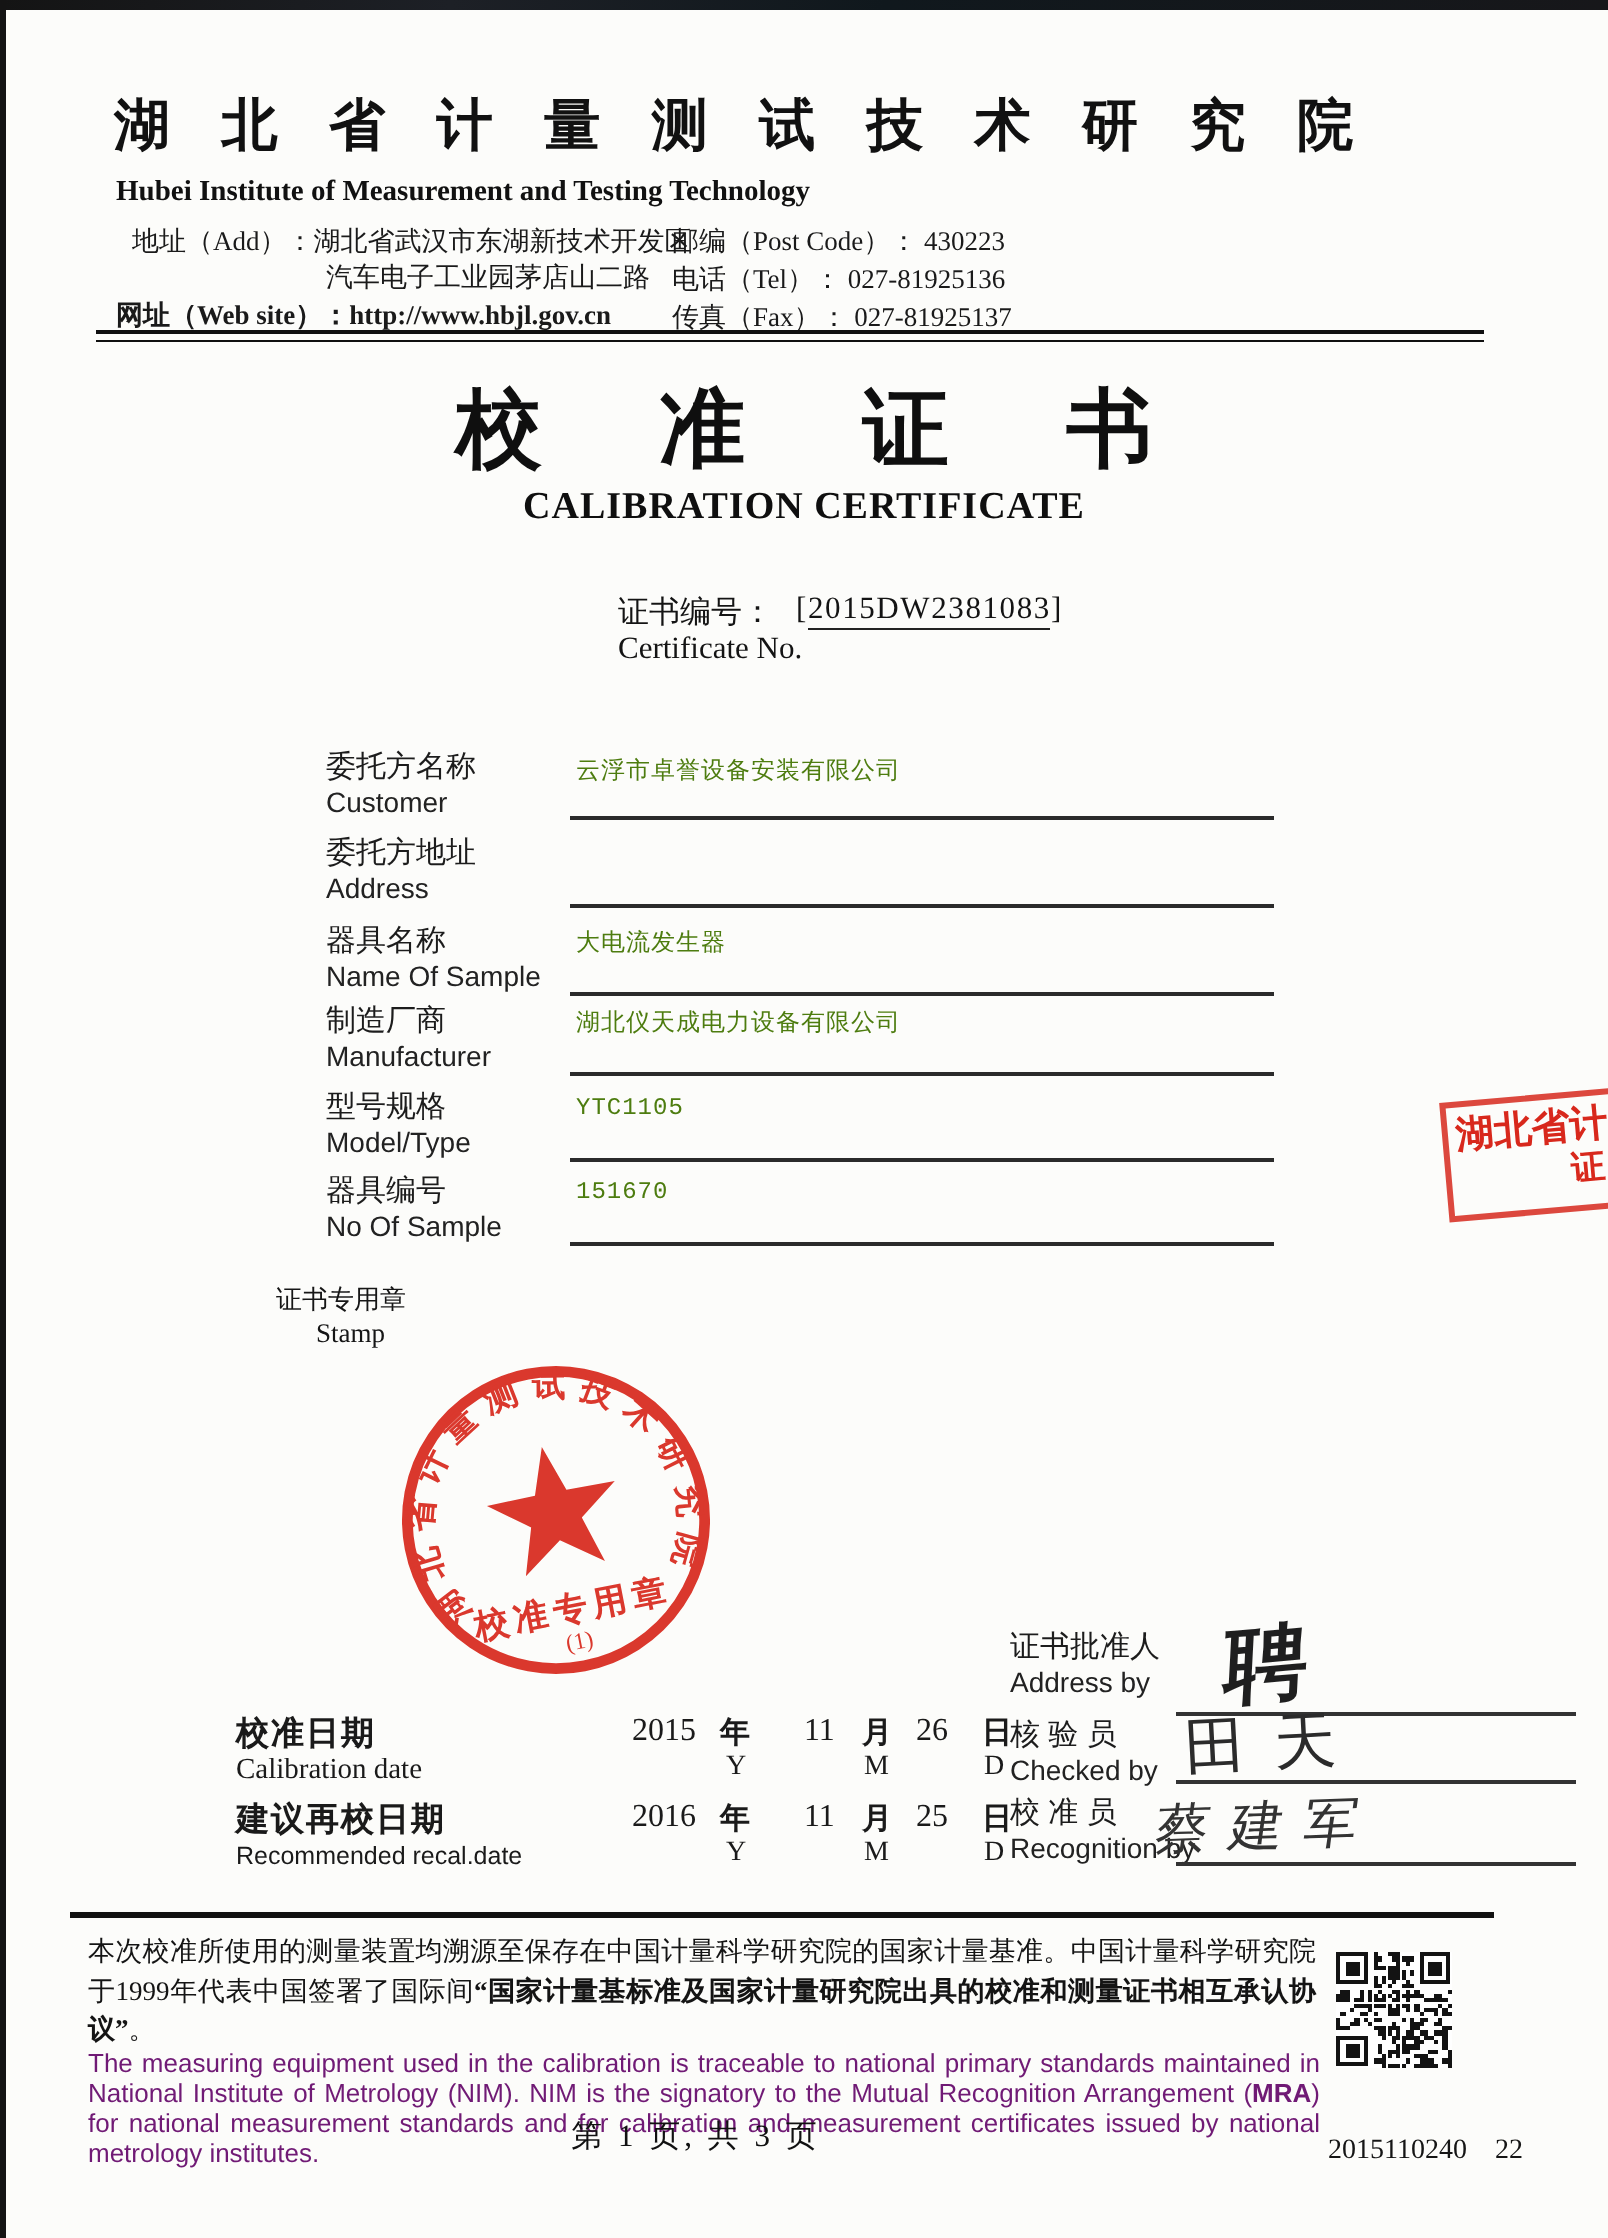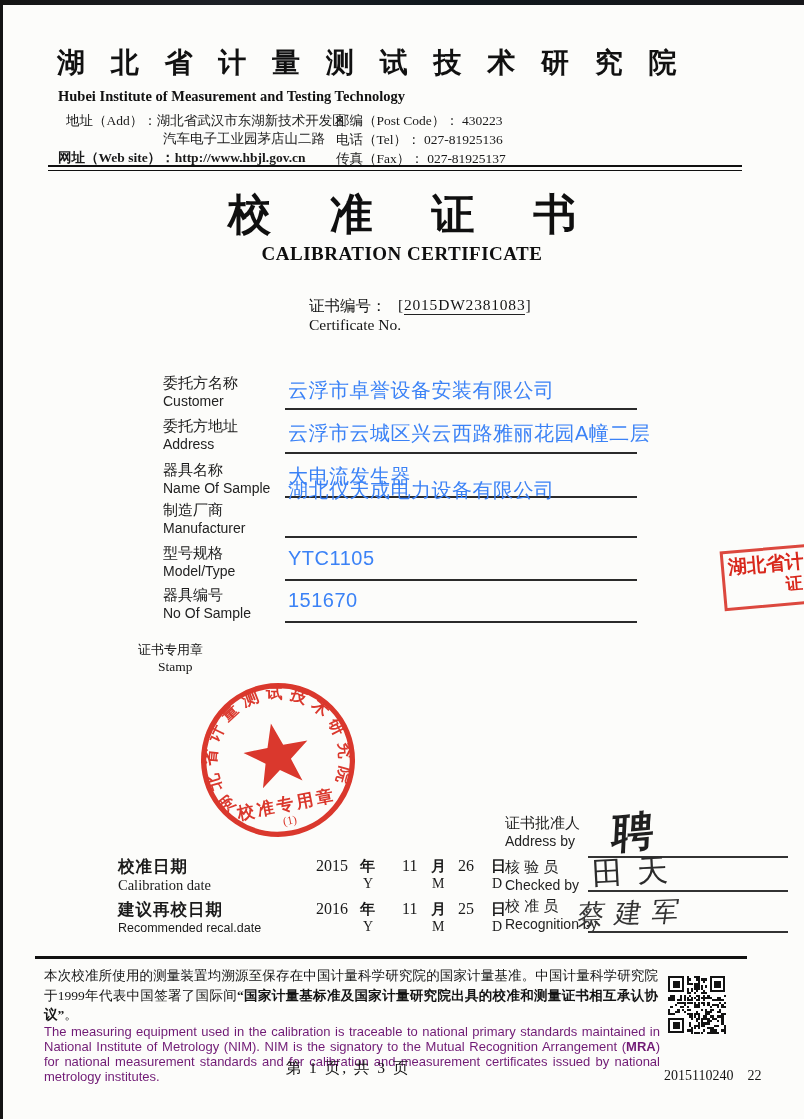--- a/index.html
+++ b/index.html
@@ -2,21 +2,21 @@
 <html><head>
 <meta charset="utf-8">
 <style>
   html,body{margin:0;padding:0;background:#e8e8e8;}
   #page{position:relative;width:804px;height:1119px;background:#fcfcfa;overflow:hidden;
         font-family:"Liberation Sans",sans-serif;color:#1a1a1a;}
   .abs{position:absolute;}
   .serif{font-family:"Liberation Serif",serif;}
   .cn-label{font-size:15px;color:#1c1c1c;}
   .en-label{font-size:14px;color:#222;}
-  .value{font-family:Liberation Sans, sans-serif;font-size:20px;letter-spacing:.5px;color:#3b82f6;}
+  .value{font-family:Liberation Mono, monospace;font-size:12px;letter-spacing:.5px;color:#4d7c0f;}
   .uline{position:absolute;height:1.5px;background:#2b2b2b;}
   .sigline{position:absolute;height:1.5px;background:#333;}
   .stamp-red{color:#d8281c;}
   .signature{font-family:"DejaVu Serif",serif;color:#1f1f1f;white-space:nowrap;}
   [data-name="qr-code"]{position:absolute;width:58px;height:58px;background:#fff;}
   [data-name="qr-code"] i{position:absolute;background:#131313;display:block;}
   .edge-stamp{border:3px solid rgba(214,40,28,.85);transform:rotate(-5deg);}
   .notice-cn b{font-weight:700;}
 </style>
 </head>
@@ -53,31 +53,30 @@
     <span data-name="cert-no-bracket-open">[</span><span data-name="cert-no-number" style="border-bottom:1.4px solid #222;padding-bottom:1px;">2015DW2381083</span><span data-name="cert-no-bracket-close">]</span>
   </div>
 
   <div class="abs cn-label" data-name="field-customer-label-cn" style="left:163px;top:374px;">委托方名称</div>
   <div class="abs en-label" data-name="field-customer-label-en" style="left:163px;top:393px;">Customer</div>
   <div class="abs value" data-name="field-customer-value" style="left:288px;top:377px;">云浮市卓誉设备安装有限公司</div>
   <div class="uline" data-name="field-customer-underline" style="left:285px;top:408px;width:352px;"></div>
 
   <div class="abs cn-label" data-name="field-address-label-cn" style="left:163px;top:417px;">委托方地址</div>
   <div class="abs en-label" data-name="field-address-label-en" style="left:163px;top:436px;">Address</div>
-  <div class="abs value" data-name="field-address-value" style="left:288px;top:420px;">云浮市云城区兴云西路雅丽花园A幢二层</div>
   <div class="uline" data-name="field-address-underline" style="left:285px;top:452px;width:352px;"></div>
 
   <div class="abs cn-label" data-name="field-sample-name-label-cn" style="left:163px;top:461px;">器具名称</div>
   <div class="abs en-label" data-name="field-sample-name-label-en" style="left:163px;top:480px;">Name Of Sample</div>
   <div class="abs value" data-name="field-sample-name-value" style="left:288px;top:463px;">大电流发生器</div>
   <div class="uline" data-name="field-sample-name-underline" style="left:285px;top:496px;width:352px;"></div>
 
   <div class="abs cn-label" data-name="field-manufacturer-label-cn" style="left:163px;top:501px;">制造厂商</div>
   <div class="abs en-label" data-name="field-manufacturer-label-en" style="left:163px;top:520px;">Manufacturer</div>
-  <div class="abs value" data-name="field-manufacturer-value" style="left:288px;top:477px;">湖北仪天成电力设备有限公司</div>
+  <div class="abs value" data-name="field-manufacturer-value" style="left:288px;top:503px;">湖北仪天成电力设备有限公司</div>
   <div class="uline" data-name="field-manufacturer-underline" style="left:285px;top:536px;width:352px;"></div>
 
   <div class="abs cn-label" data-name="field-model-label-cn" style="left:163px;top:544px;">型号规格</div>
   <div class="abs en-label" data-name="field-model-label-en" style="left:163px;top:563px;">Model/Type</div>
   <div class="abs value" data-name="field-model-value" style="left:288px;top:547px;">YTC1105</div>
   <div class="uline" data-name="field-model-underline" style="left:285px;top:579px;width:352px;"></div>
 
   <div class="abs cn-label" data-name="field-sample-no-label-cn" style="left:163px;top:586px;">器具编号</div>
   <div class="abs en-label" data-name="field-sample-no-label-en" style="left:163px;top:605px;">No Of Sample</div>
   <div class="abs value" data-name="field-sample-no-value" style="left:288px;top:589px;">151670</div>

